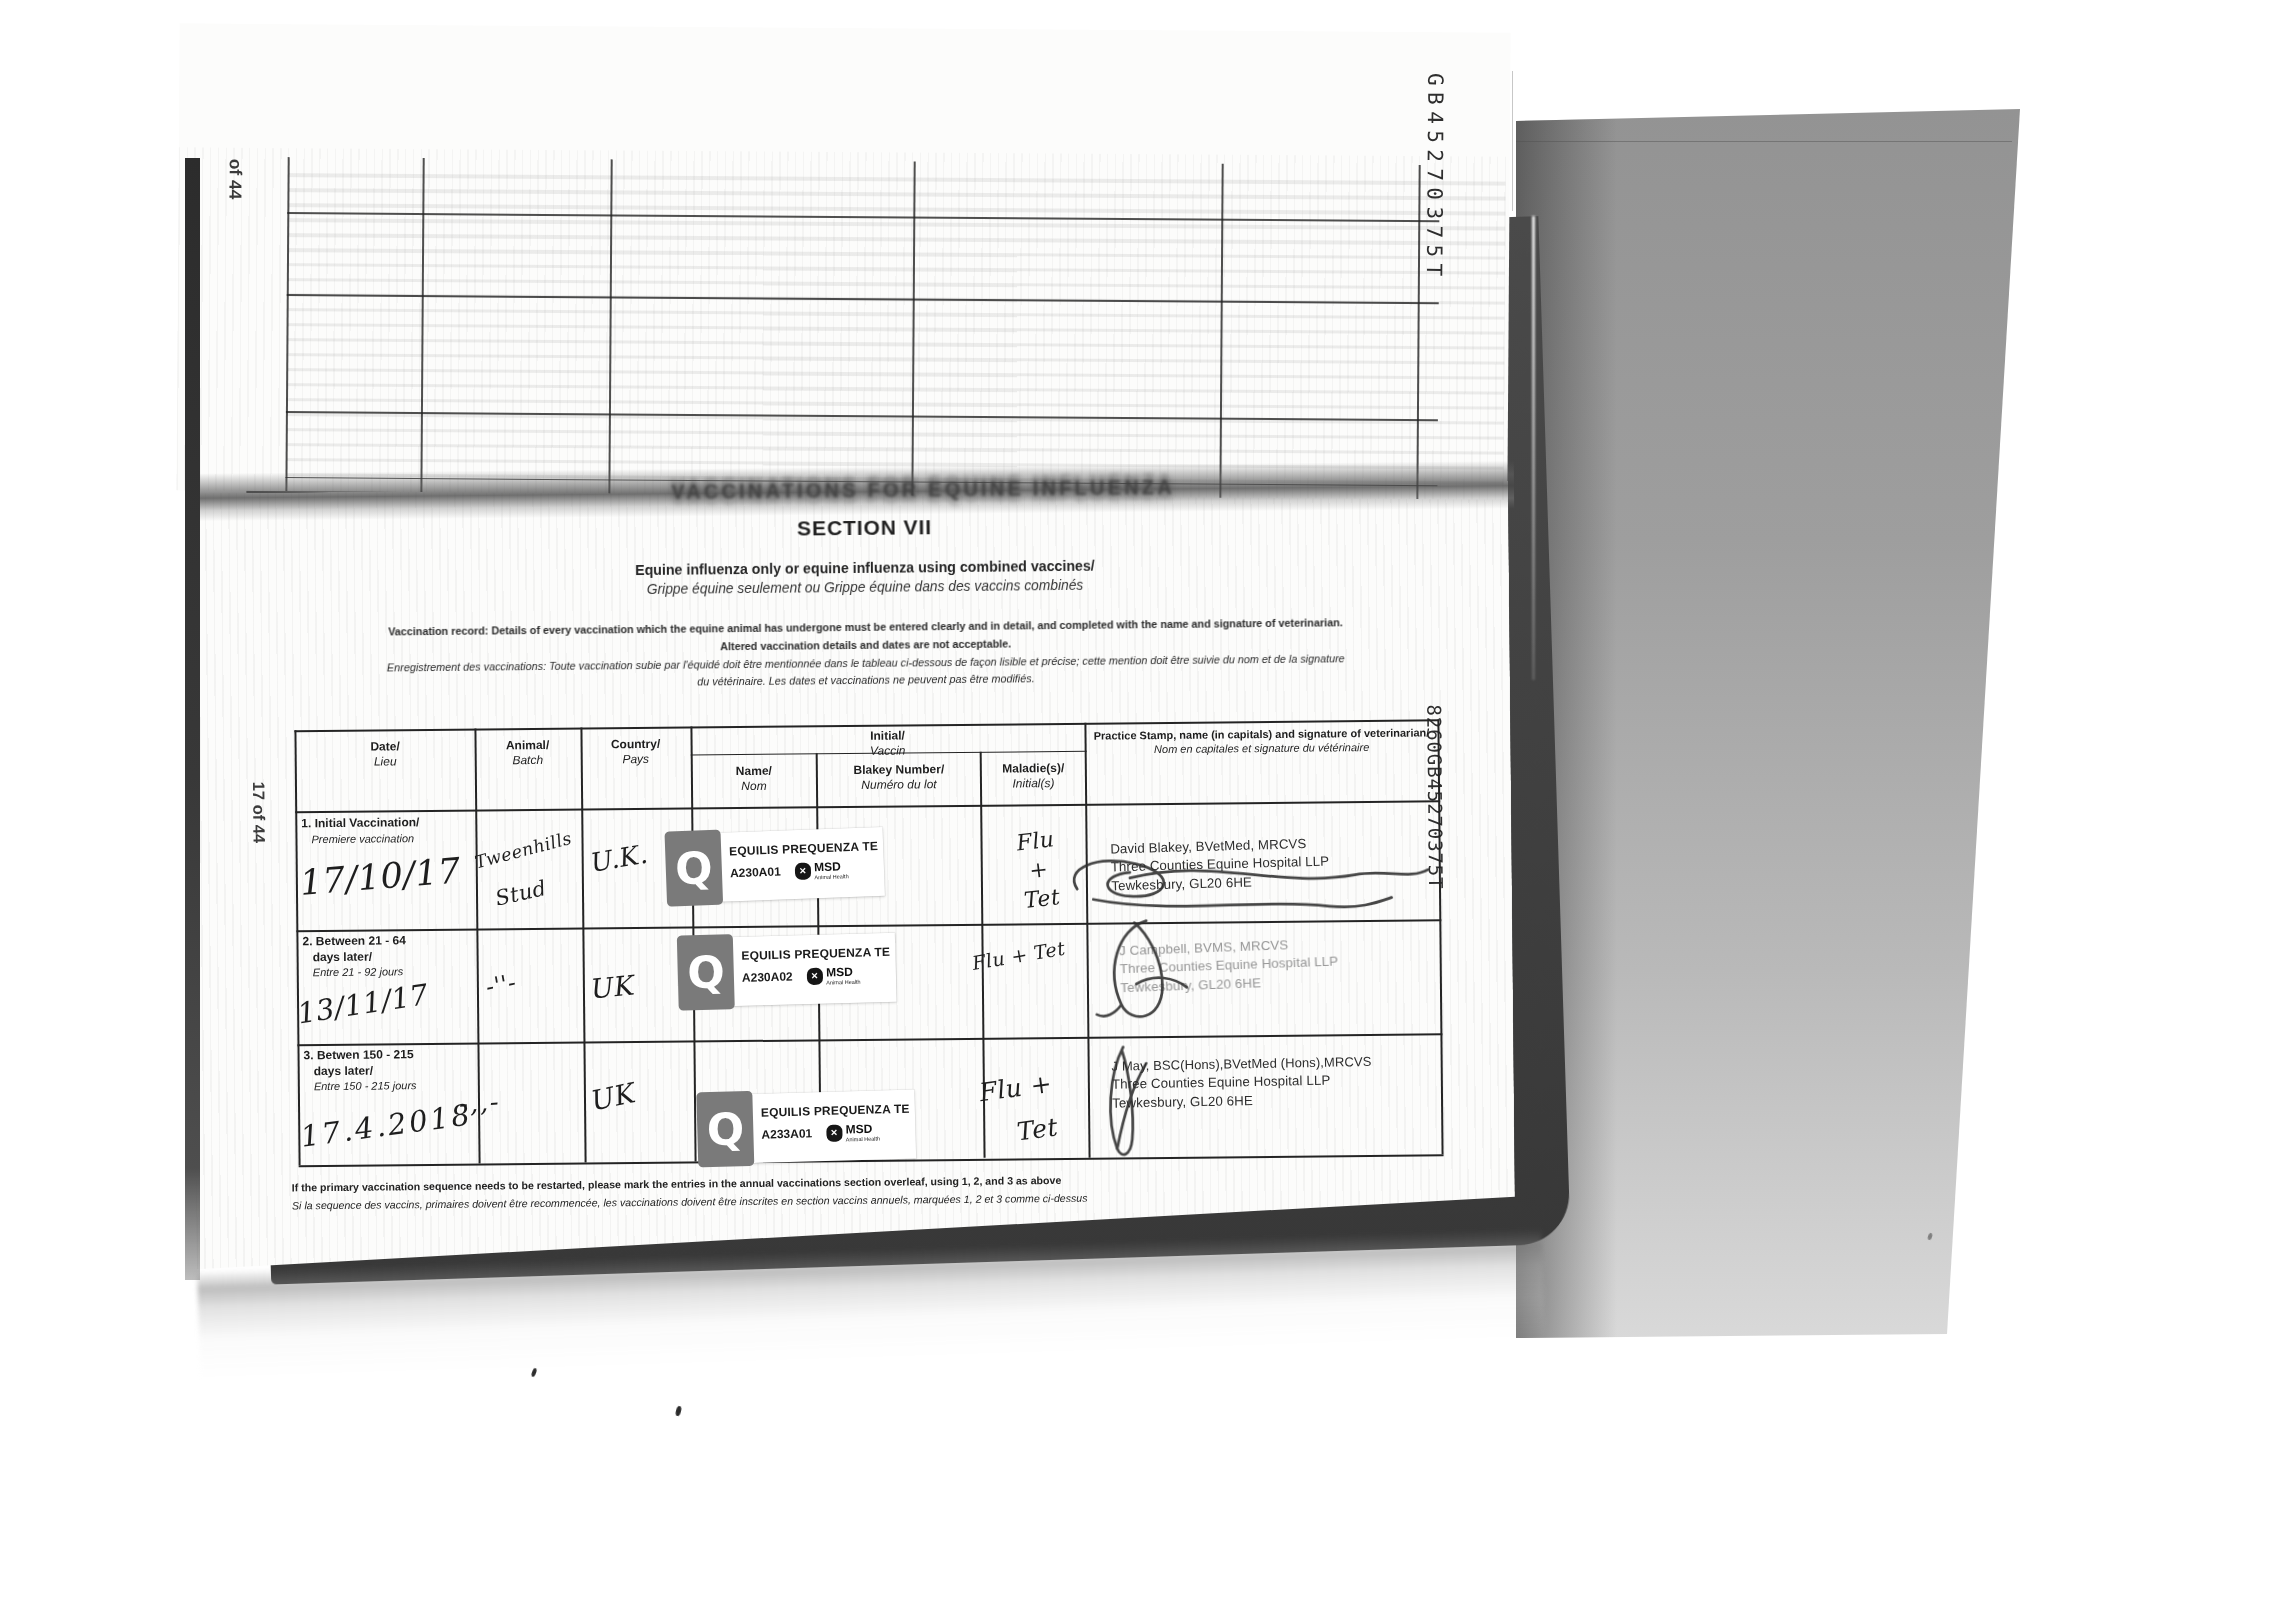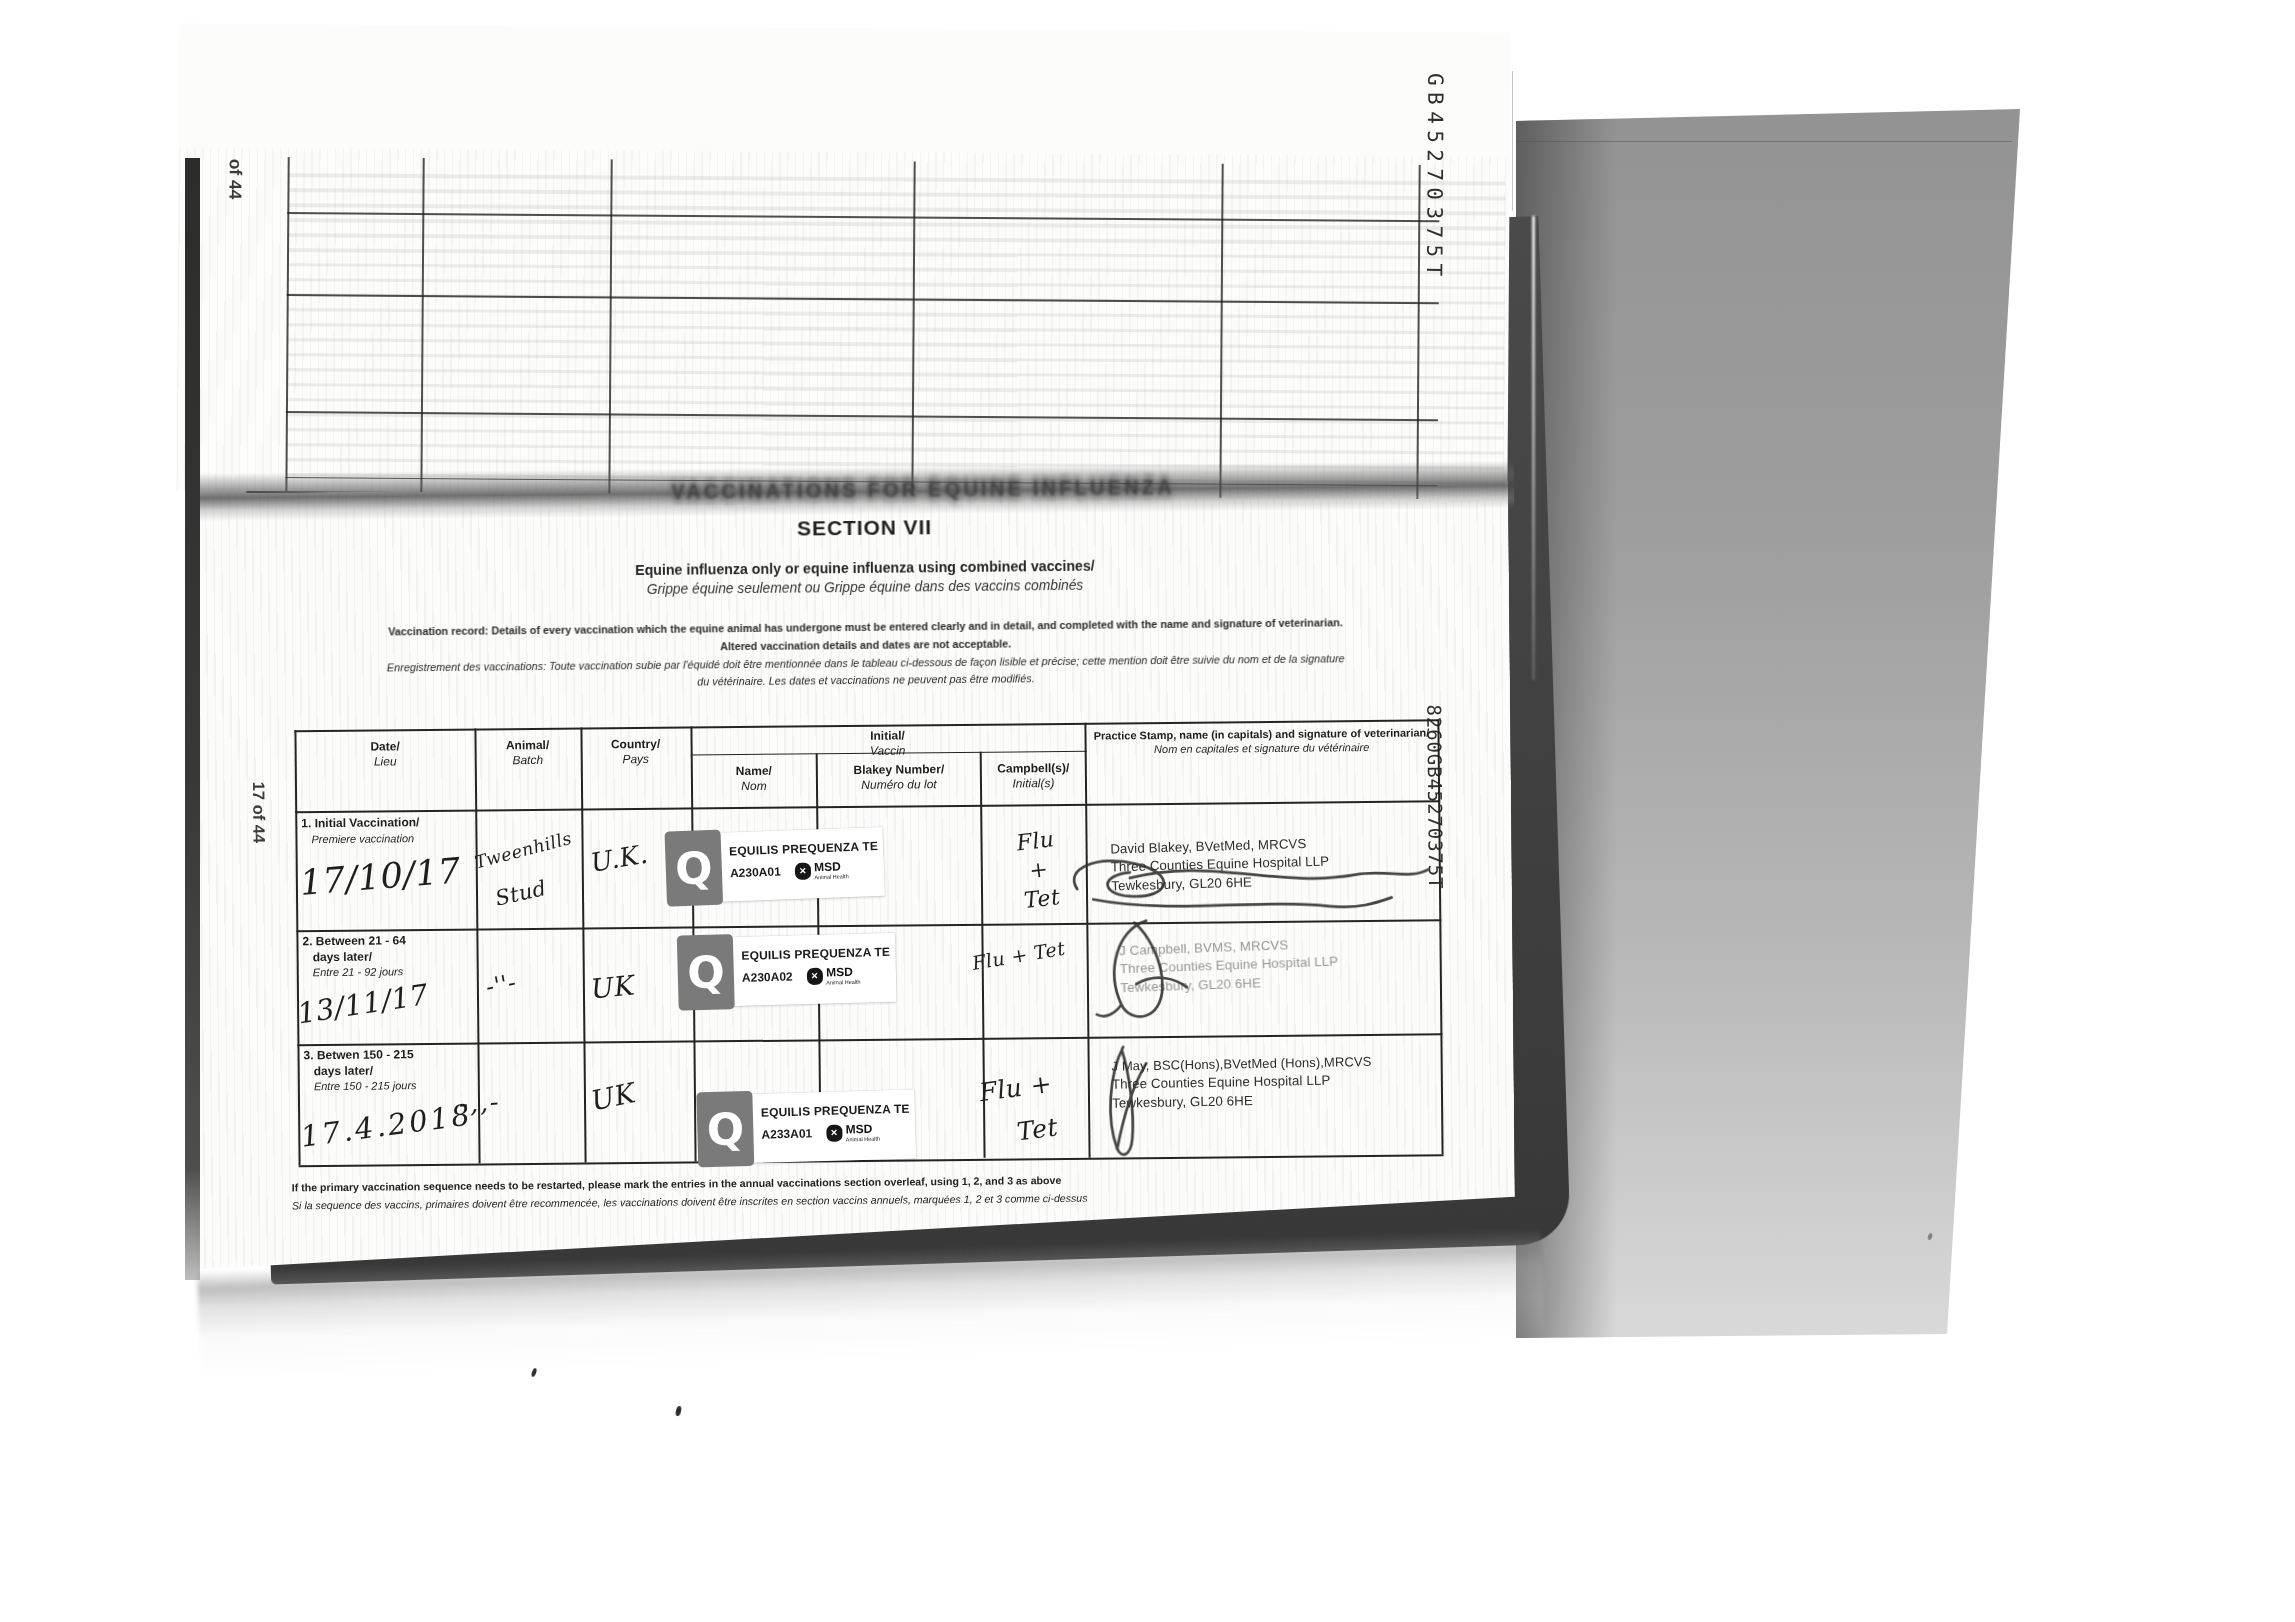--- a/index.html
+++ b/index.html
@@ -162,21 +162,21 @@
     </div>
     <div class="abs hdr" style="left:504px;top:276px;width:116px;">
       <span>Name/</span><br>
       <span class="fr">Nom</span>
     </div>
     <div class="abs hdr" style="left:629px;top:276px;width:156px;">
       <span>Blakey Number/</span><br>
       <span class="fr">Numéro du lot</span>
     </div>
     <div class="abs hdr" style="left:791px;top:276px;width:101px;">
-      <span>Campbell(s)/</span><br>
+      <span>Maladie(s)/</span><br>
       <span class="fr">Initial(s)</span>
     </div>
     <div class="abs hdr" style="left:900px;top:244px;width:340px;font-size:11px;line-height:14.2px;">
       <span>Practice Stamp, name (in capitals) and signature of veterinarian/</span><br>
       <span class="fr">Nom en capitales et signature du vétérinaire</span>
     </div>
 
     <div class="abs rowlab" style="left:109px;top:324px;width:170px;">
       <span>1. Initial Vaccination/</span>
       <span class="fr ind">Premiere vaccination</span>

